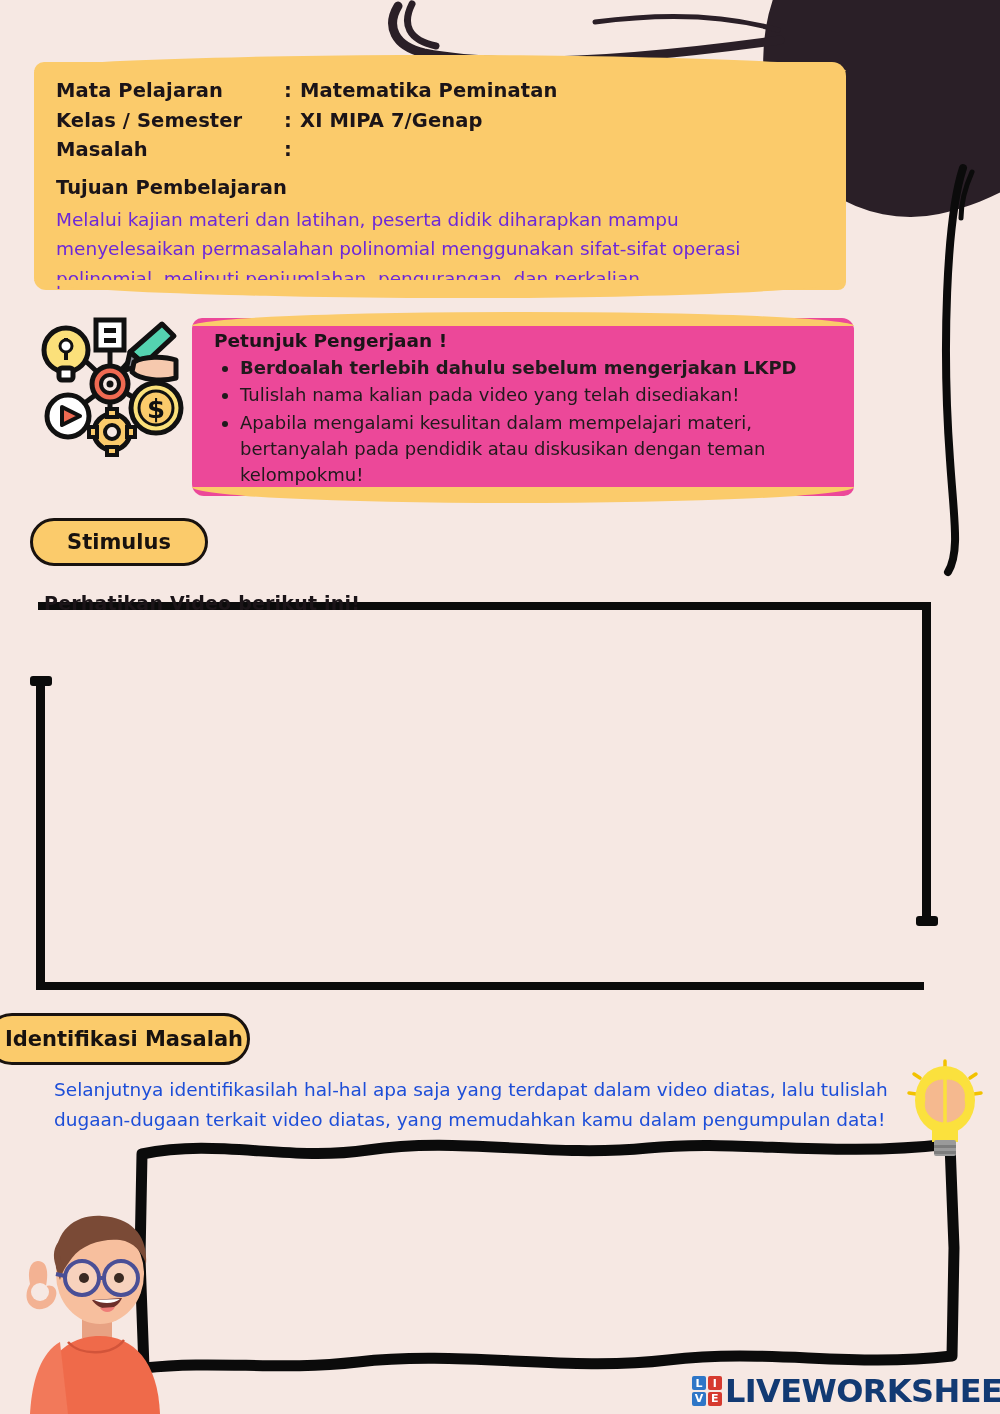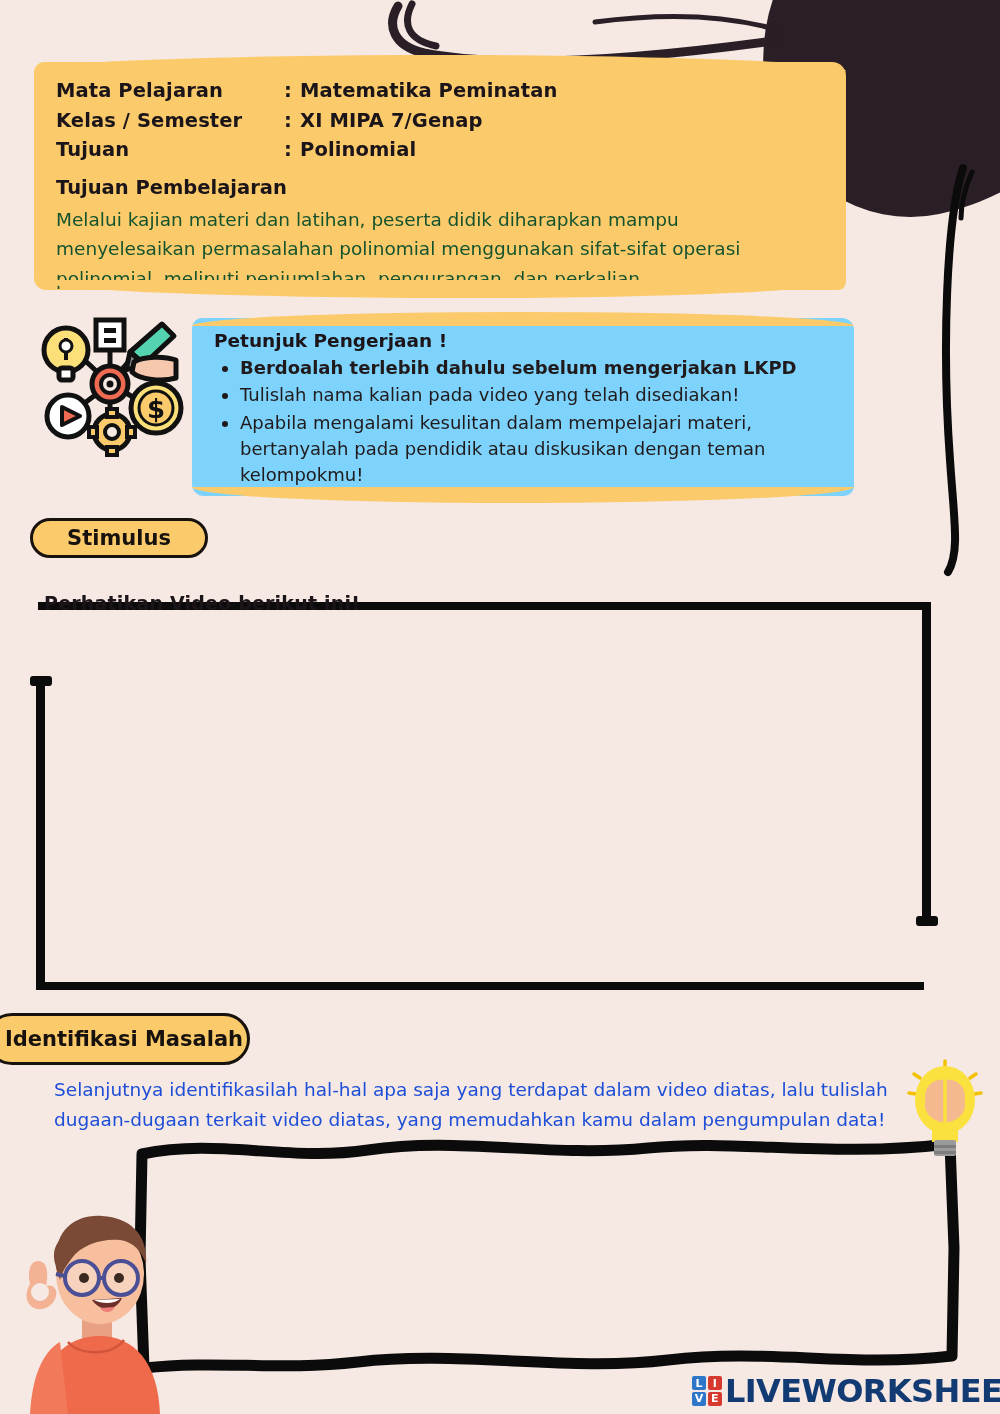--- a/index.html
+++ b/index.html
@@ -96,34 +96,34 @@
 
   .goal-title {
     font-weight: 700;
     font-size: 19.5px;
     color: #1b1418;
     line-height: 1.52;
     margin-top: 8px;
   }
   .goal-body {
     font-size: 18.5px;
-    color: #14532d;
+    color: #6d28d9;
     line-height: 1.62;
     margin-top: 2px;
     font-weight: 400;
   }
 
   
   .hint-card {
     position: absolute;
     left: 192px;
     top: 318px;
     width: 662px;
     height: 178px;
-    background: #7dd3fc;
+    background: #ec4899;
     z-index: 4;
     border-radius: 10px 12px 10px 12px;
     padding: 12px 20px 10px 22px;
     box-sizing: border-box;
   }
   .hint-card::before {
     content: "";
     position: absolute;
     left: 0; right: 0;
     top: -6px;
@@ -180,21 +180,21 @@
     justify-content: center;
     font-weight: 700;
     color: #18120f;
     z-index: 5;
     box-sizing: border-box;
   }
   .pill-stimulus {
     left: 30px;
     top: 518px;
     width: 178px;
-    height: 40px;
+    height: 48px;
     font-size: 21px;
   }
   .pill-identifikasi {
     left: -14px;
     top: 1013px;
     width: 264px;
     height: 52px;
     font-size: 21px;
     padding-left: 12px;
   }
@@ -336,23 +336,22 @@
       <span class="meta-label">Mata Pelajaran</span>
       <span class="meta-colon">:</span>
       <span class="meta-value">Matematika Peminatan</span>
     </div>
     <div class="meta-row">
       <span class="meta-label">Kelas / Semester</span>
       <span class="meta-colon">:</span>
       <span class="meta-value">XI MIPA 7/Genap</span>
     </div>
     <div class="meta-row">
-      <span class="meta-label">Tujuan</span>
+      <span class="meta-label">Masalah</span>
       <span class="meta-colon">:</span>
-      <span class="meta-value">Polinomial</span>
     </div>
     <div class="goal-title">Tujuan Pembelajaran</div>
     <div class="goal-body">Melalui kajian materi dan latihan, peserta didik diharapkan mampu menyelesaikan permasalahan polinomial menggunakan sifat-sifat operasi polinomial, meliputi penjumlahan, pengurangan, dan perkalian.</div>
   </div>
 
   <svg class="idea-icon" viewBox="0 0 152 150">
     <g stroke="#111111" stroke-width="5" fill="none">
       <line x1="44" y1="46" x2="74" y2="74"></line>
       <line x1="76" y1="36" x2="76" y2="68"></line>
       <line x1="98" y1="50" x2="82" y2="68"></line>

